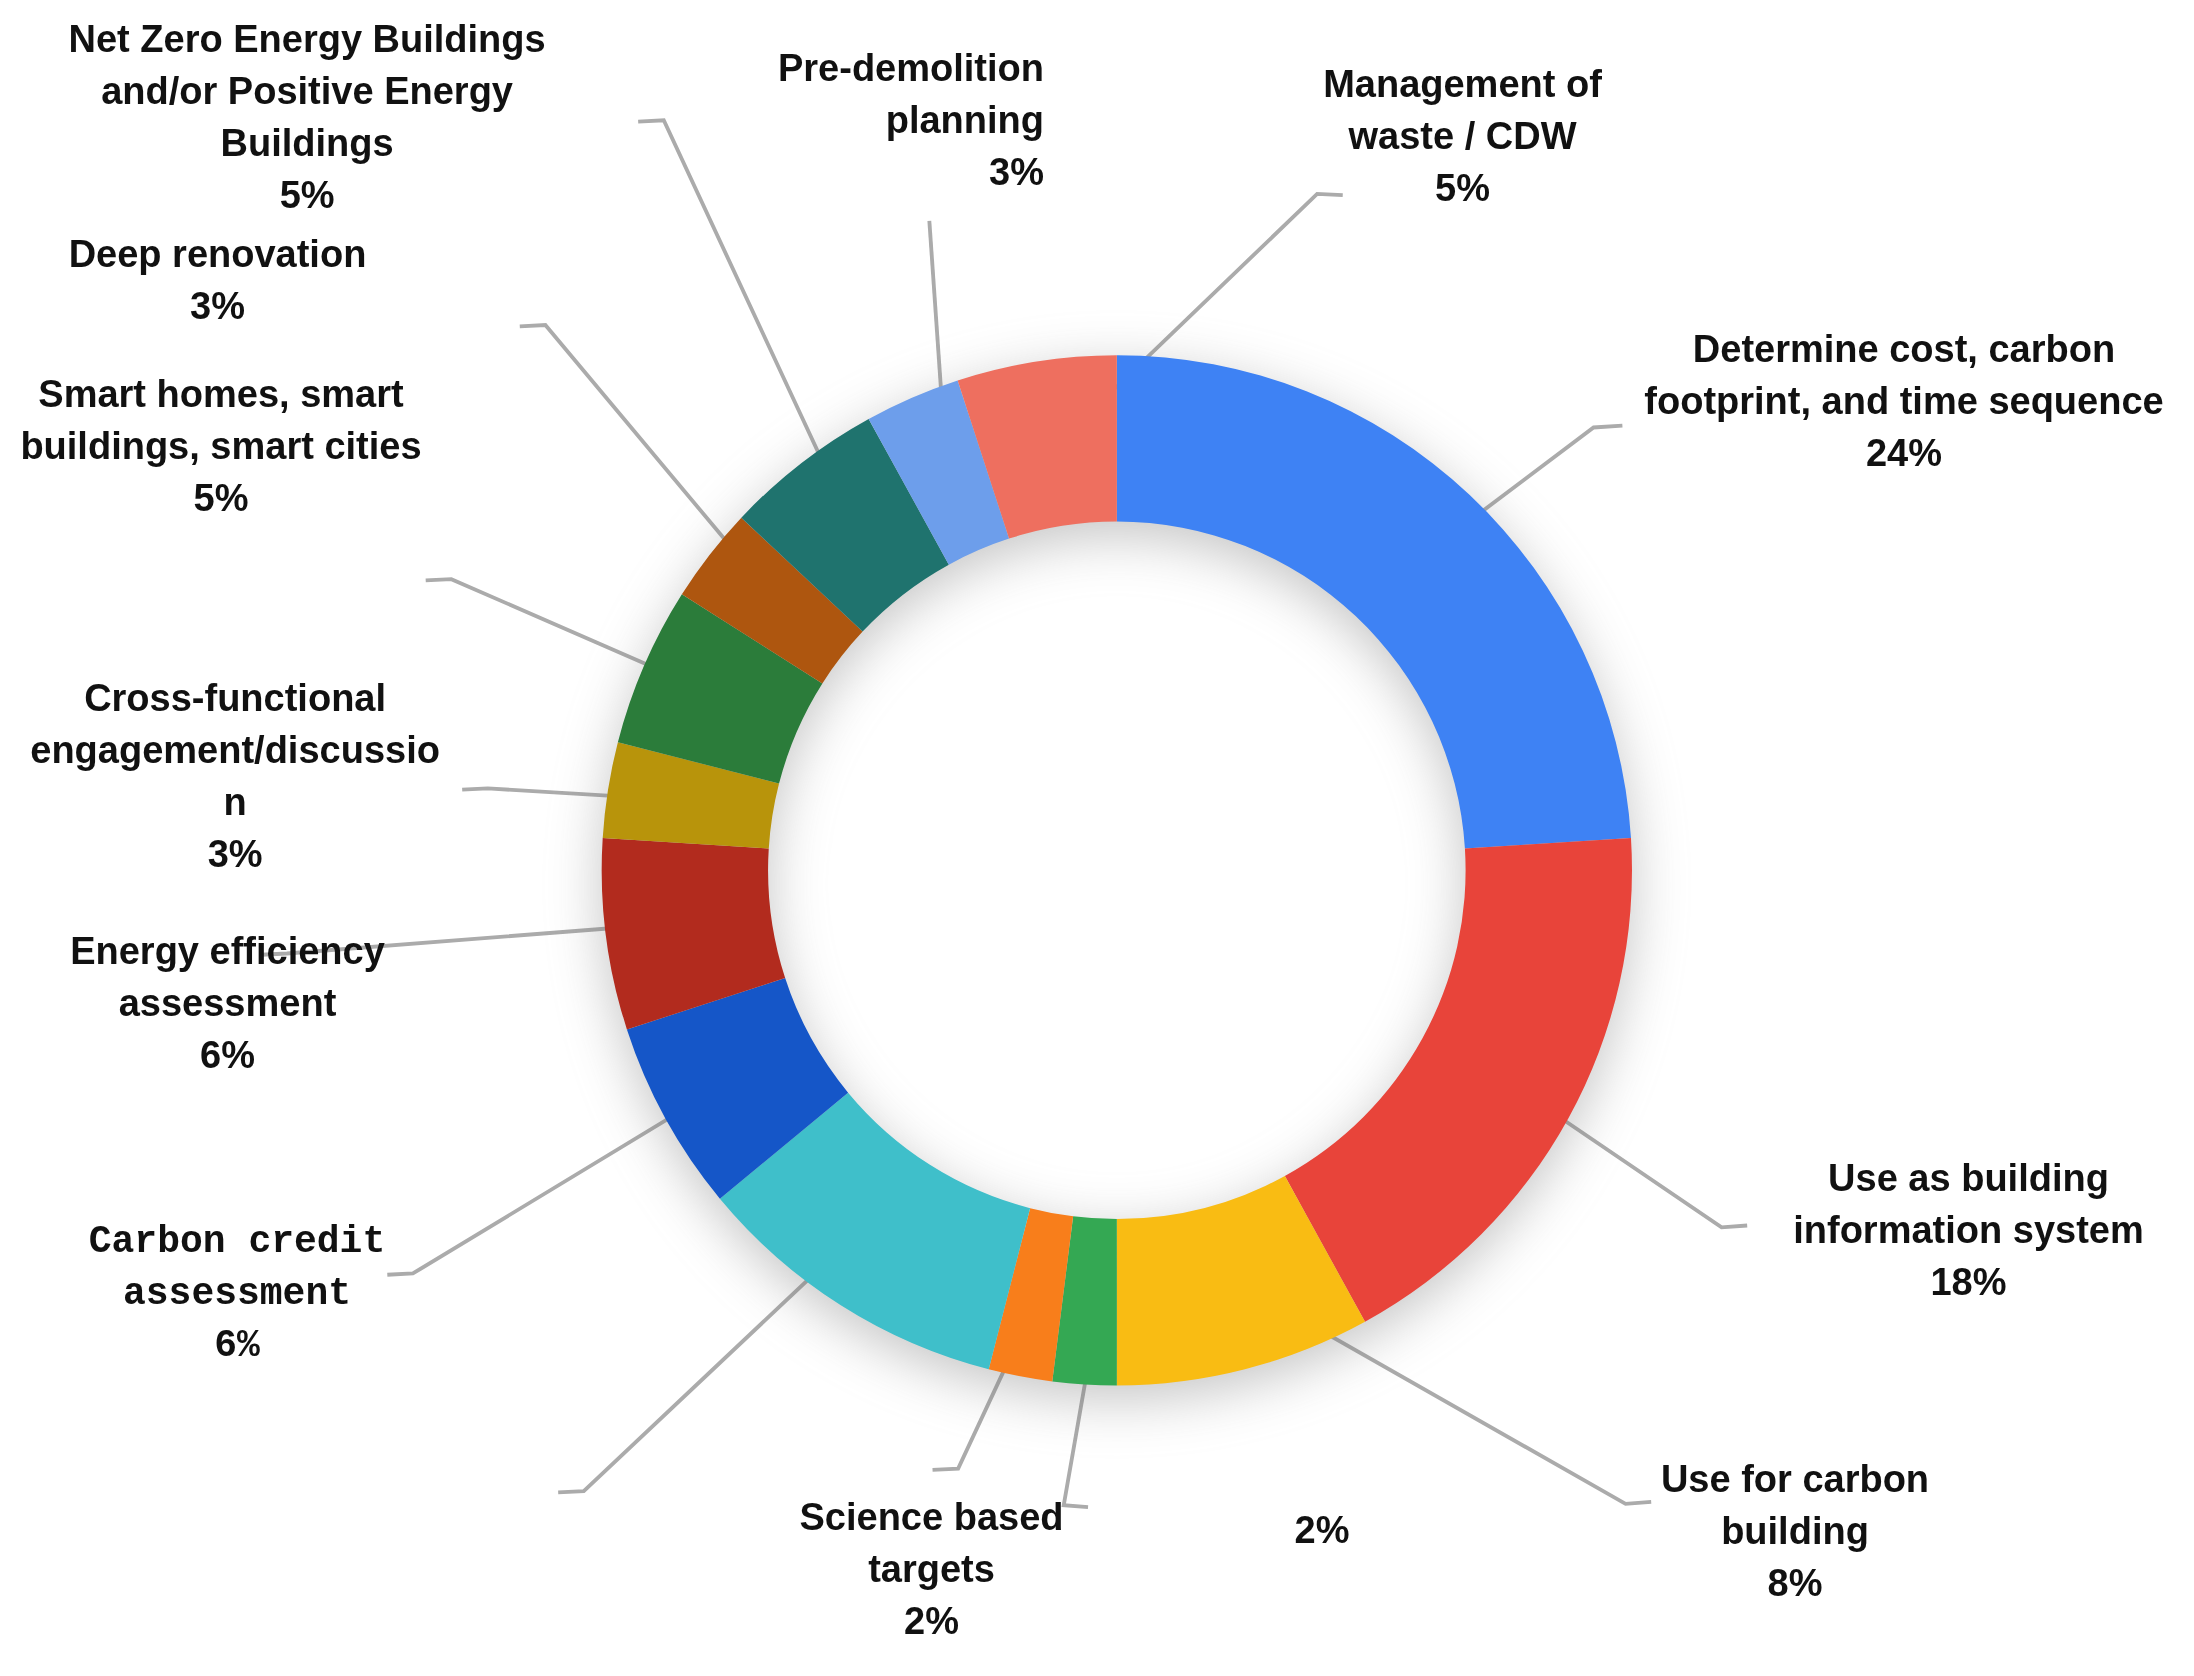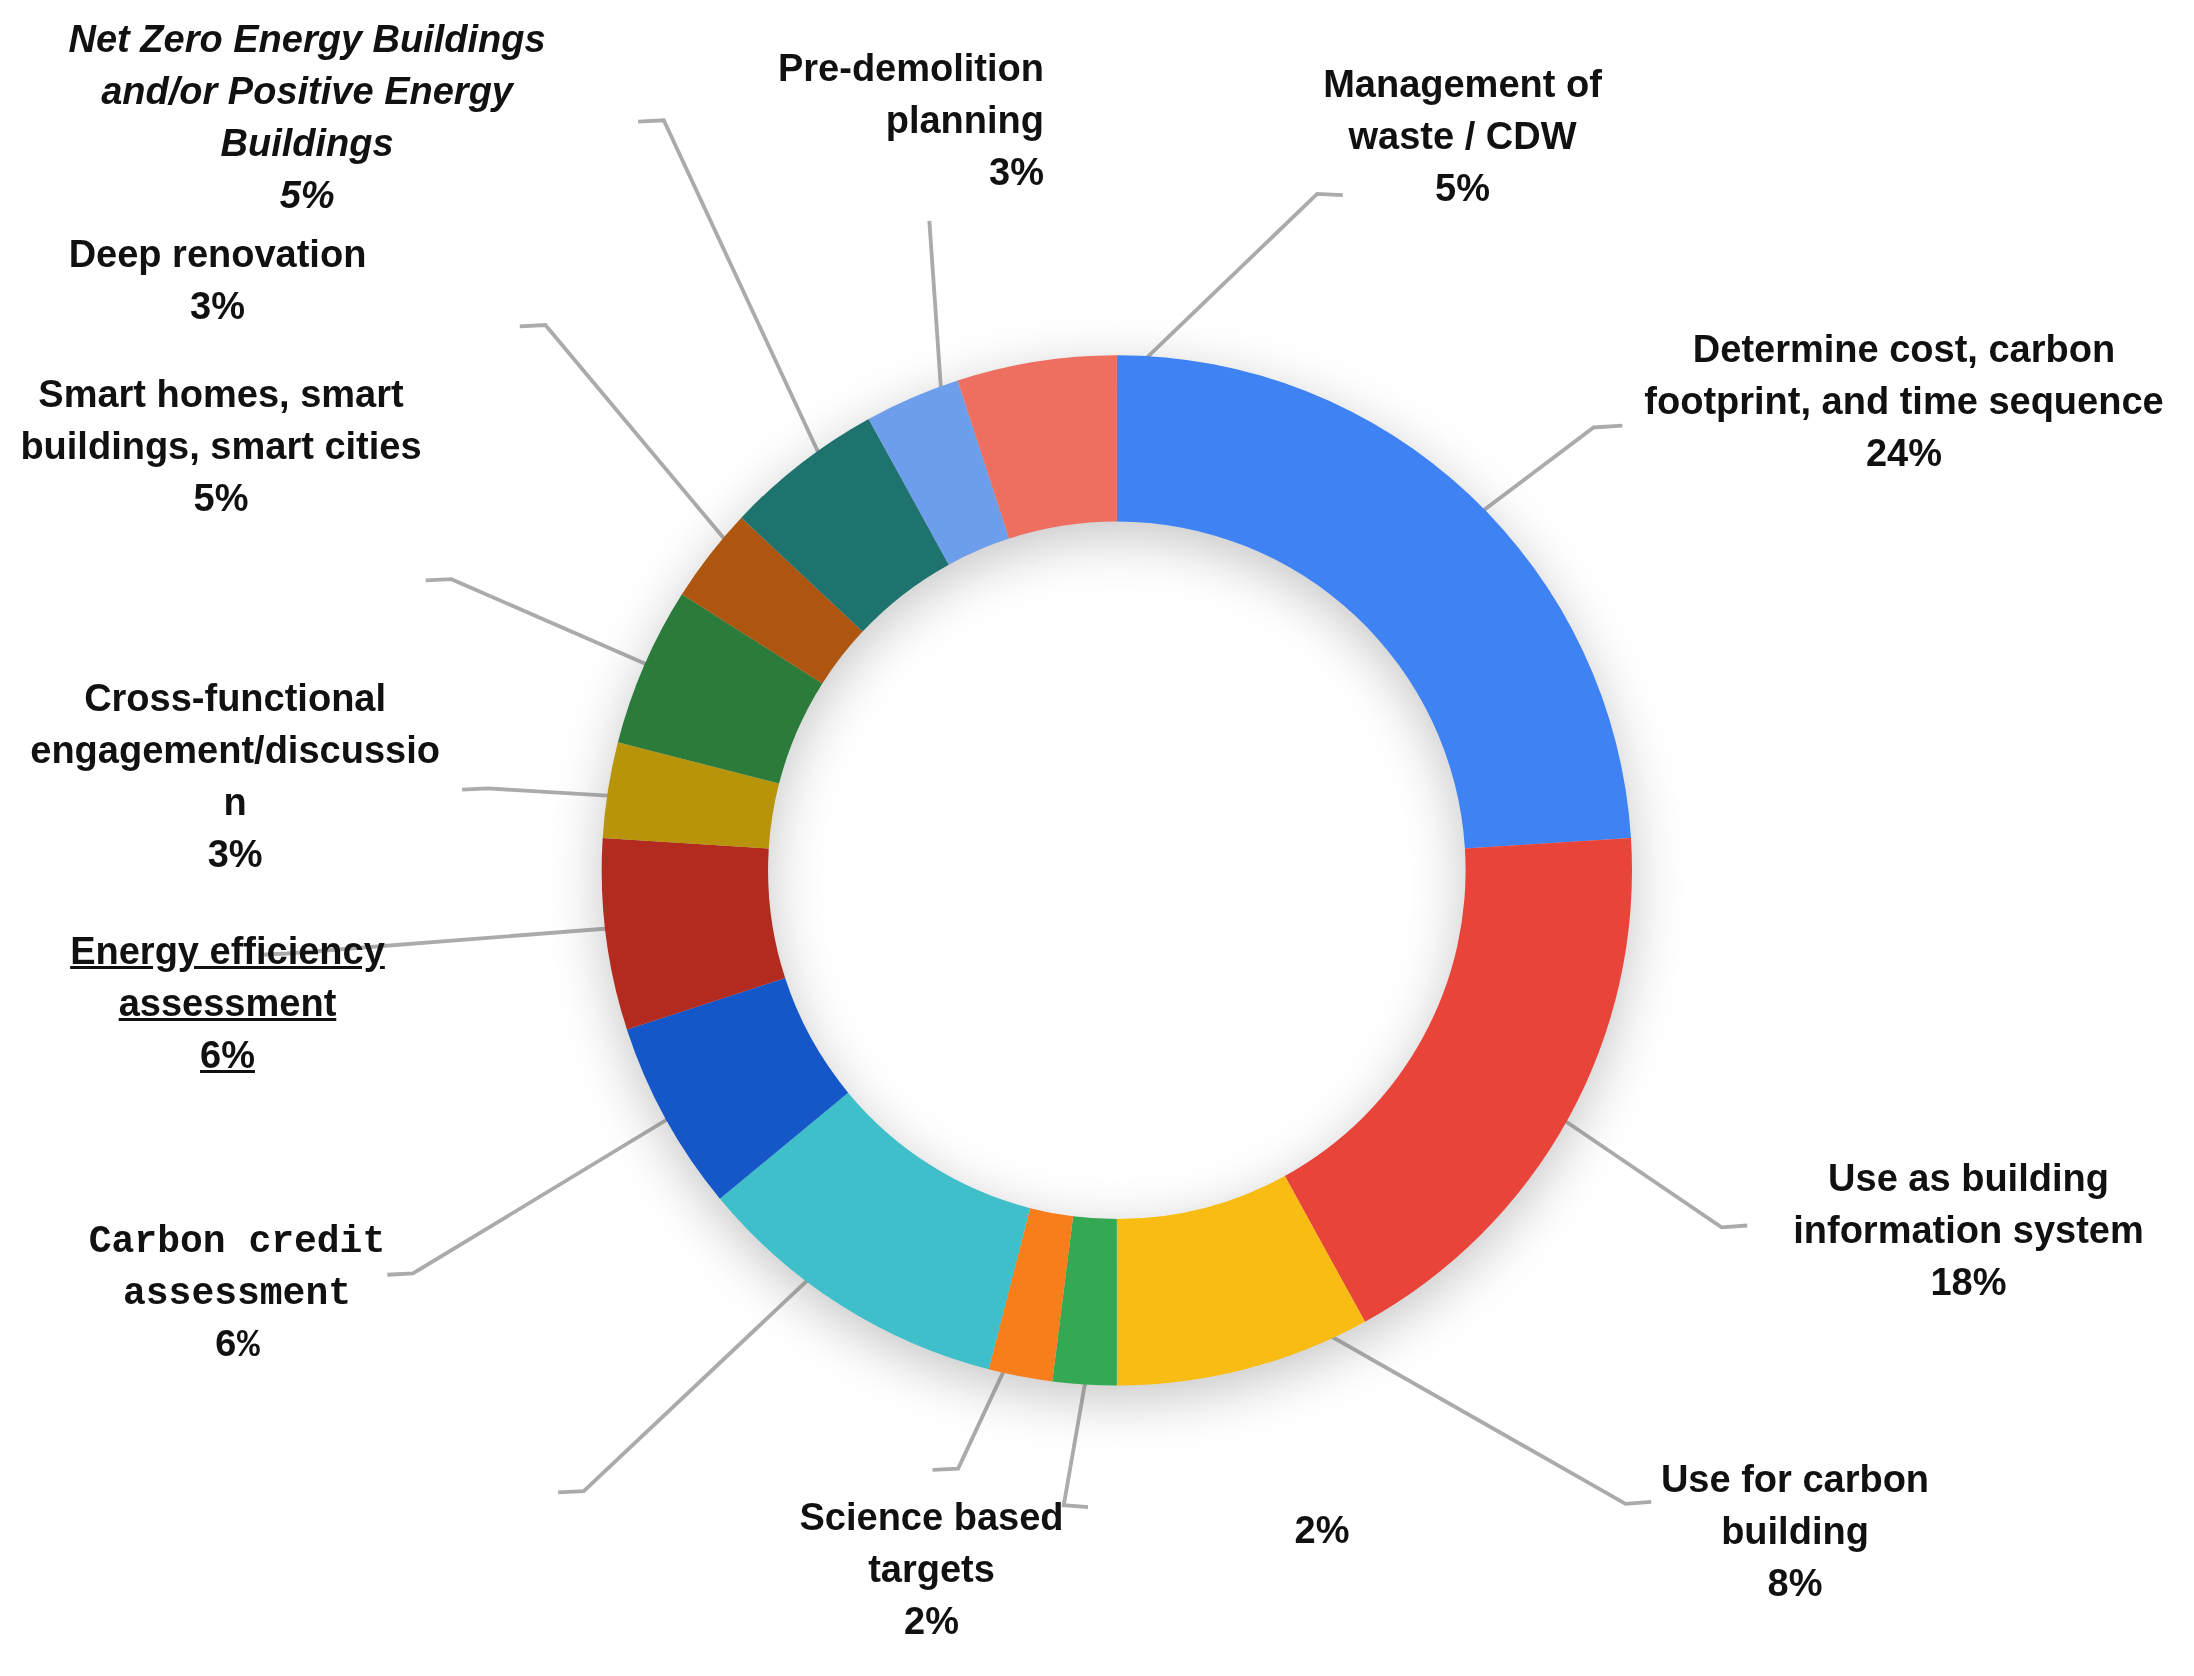--- a/index.html
+++ b/index.html
@@ -78,37 +78,37 @@
     <span>2%</span>
   </div>
   <div class="lbl" style="left:778px;top:1491px;width:307px;">
     <span>Science based targets</span>
     <span>2%</span>
   </div>
   <div class="lbl" style="left:77px;top:1216px;width:320px;font-family:Liberation Mono, monospace;">
     <span>Carbon credit assessment</span>
     <span>6%</span>
   </div>
-  <div class="lbl" style="left:29px;top:925px;width:397px;text-decoration:underline;">
+  <div class="lbl" style="left:29px;top:925px;width:397px;">
     <span>Energy efficiency assessment</span>
     <span>6%</span>
   </div>
   <div class="lbl" style="left:25.6px;top:672px;width:419px;">
     <span>Cross-functional engagement/discussion</span>
     <span>3%</span>
   </div>
   <div class="lbl" style="left:16px;top:368px;width:410px;">
     <span>Smart homes, smart buildings, smart cities</span>
     <span>5%</span>
   </div>
   <div class="lbl" style="left:48px;top:228px;width:339px;">
     <span>Deep renovation</span>
     <span>3%</span>
   </div>
-  <div class="lbl" style="left:25.6px;top:12.8px;width:563px;font-style:italic;">
+  <div class="lbl" style="left:25.6px;top:12.8px;width:563px;">
     <span>Net Zero Energy Buildings and/or Positive Energy Buildings</span>
     <span>5%</span>
   </div>
   <div class="lbl" style="left:718px;top:42px;width:326px;text-align:right;">
     <span>Pre-demolition planning</span>
     <span>3%</span>
   </div>
   <div class="lbl" style="left:1293px;top:58px;width:339px;">
     <span>Management of waste / CDW</span>
     <span>5%</span>

